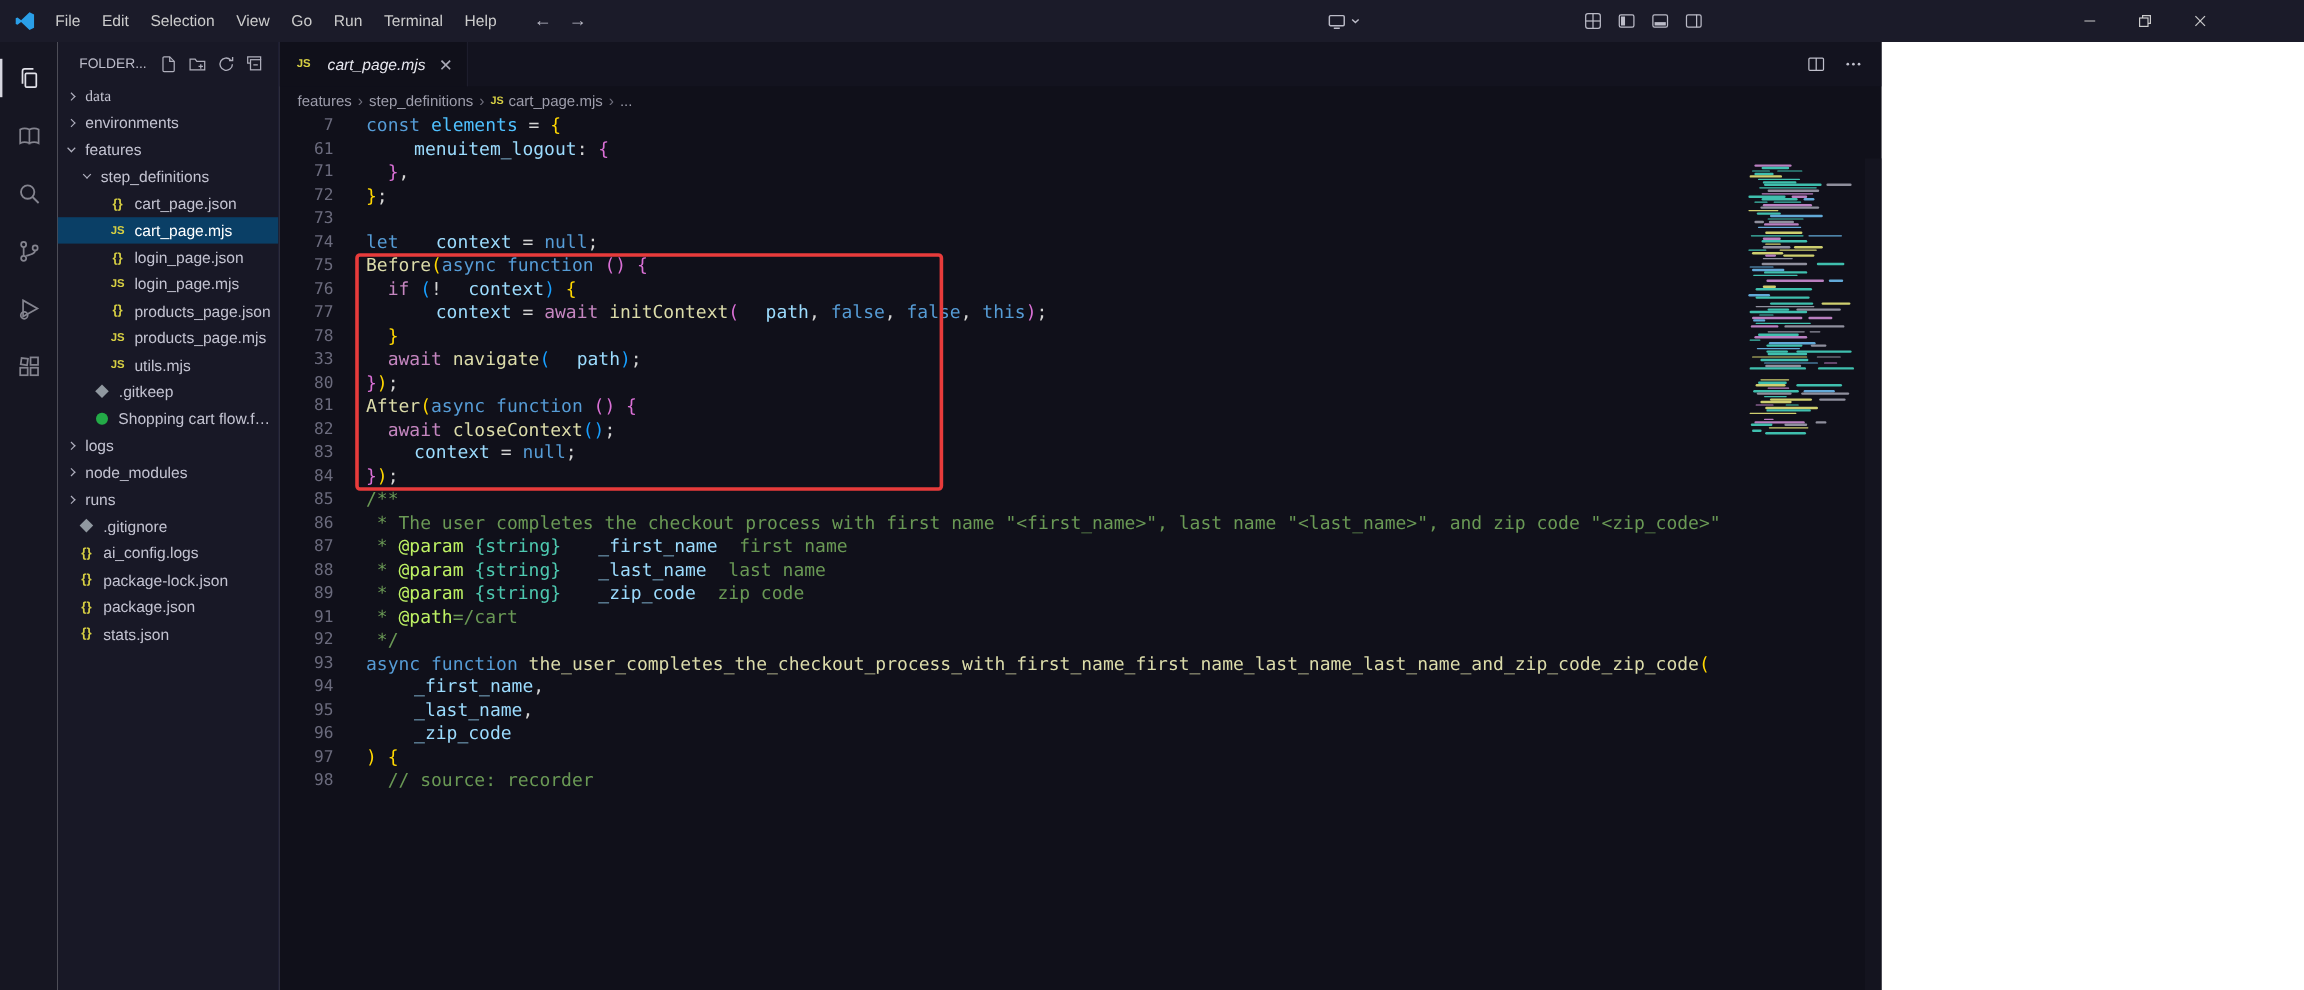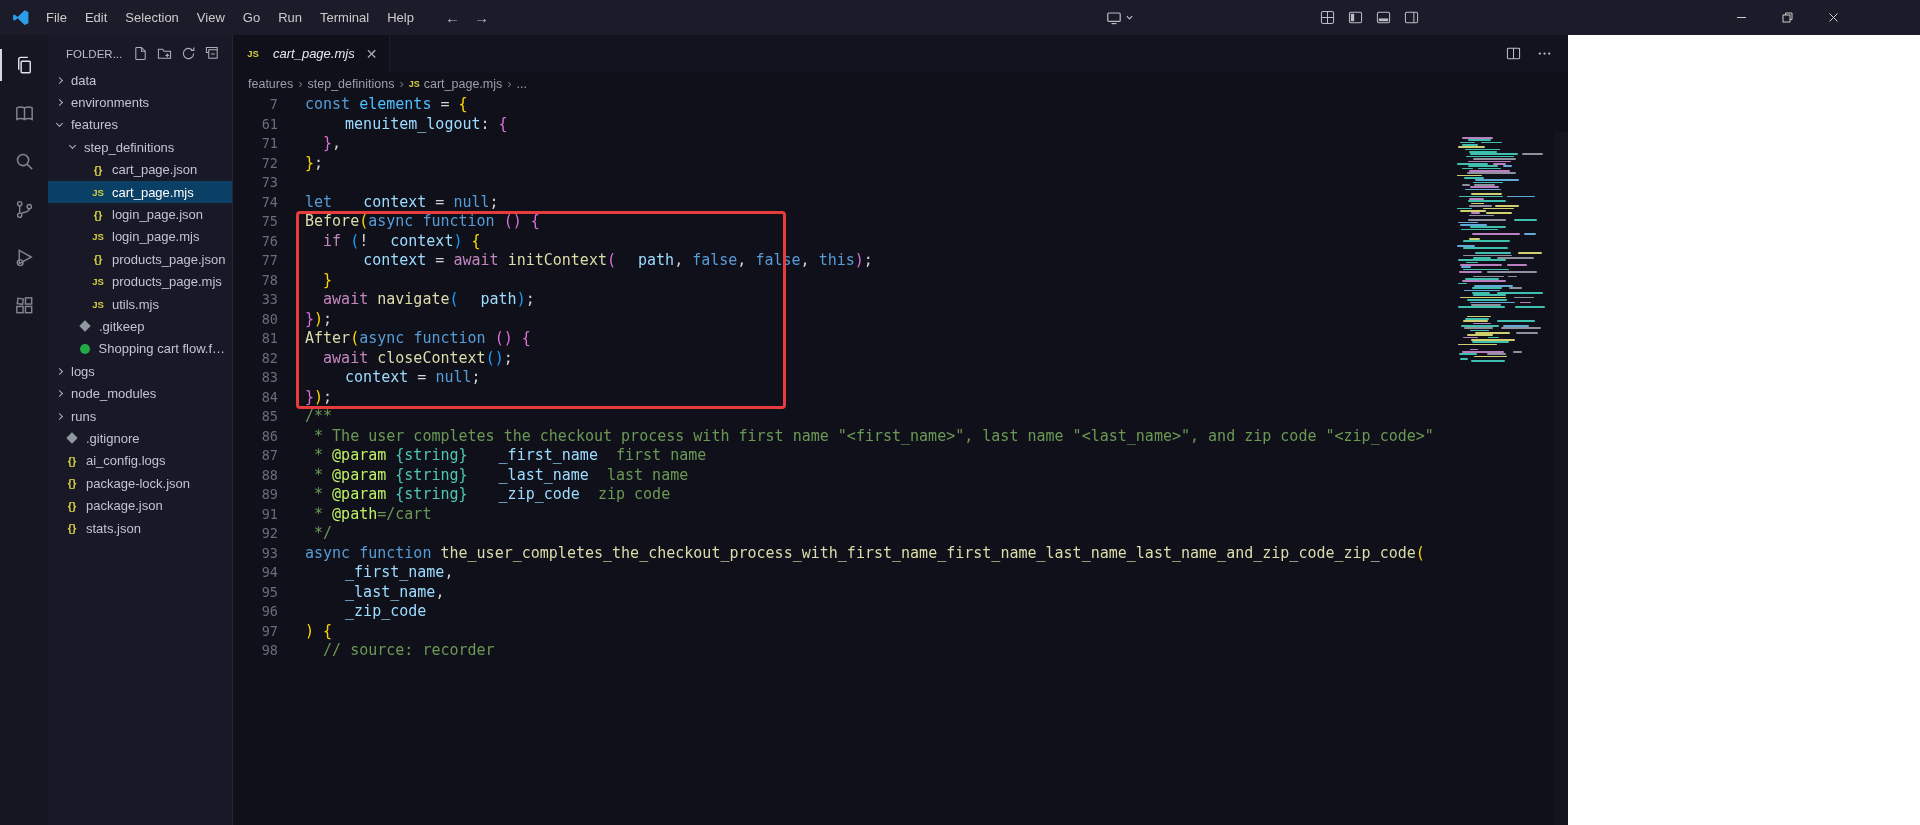--- a/index.html
+++ b/index.html
@@ -270,21 +270,21 @@
           </span>
           <span>
             <svg width="15" height="15" viewBox="0 0 16 16" fill="none" stroke="currentColor" stroke-width="1.1">
               <rect x="4" y="4" width="9" height="9"></rect>
                 <path d="M4 7H1.5V1.5H13V4M6.5 8.5h4"></path>
             </svg>
           </span>
         </span>
       </div>
       <div class="tree">
-          <div class="tree-row" style="padding-left: 6px;">
+          <div class="tree-row" style="padding-left: 6px; font-family: Liberation Serif, serif;">
             <span class="chev"></span>
             <span class="label">data</span>
           </div>
           <div class="tree-row" style="padding-left: 6px;">
             <span class="chev"></span>
             <span class="label">environments</span>
           </div>
           <div class="tree-row" style="padding-left: 6px;">
             <span class="chev open"></span>
             <span class="label">features</span>

